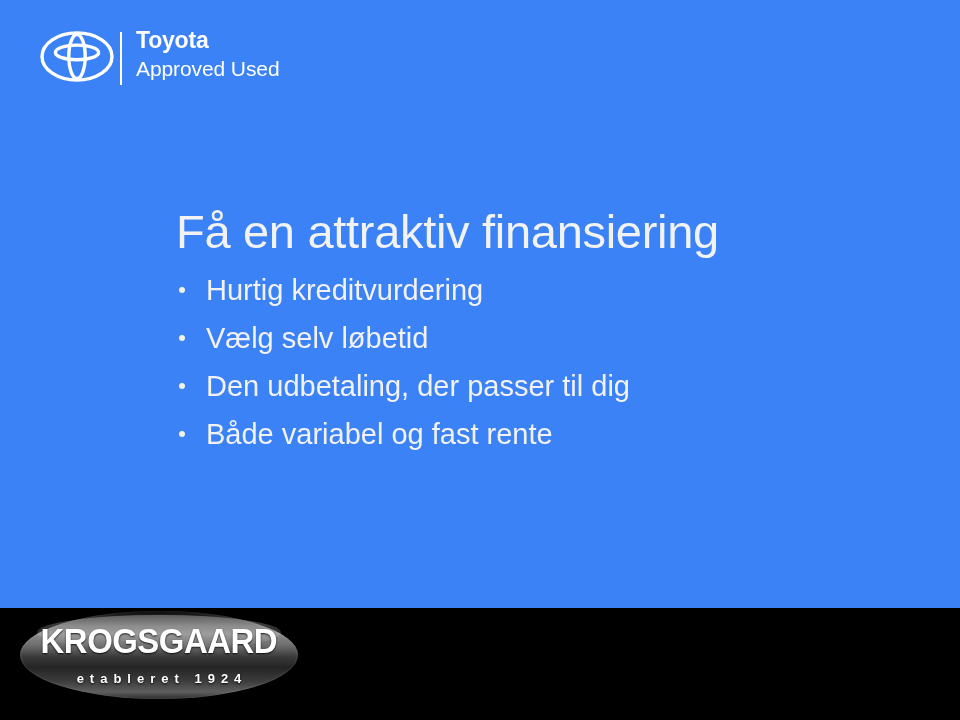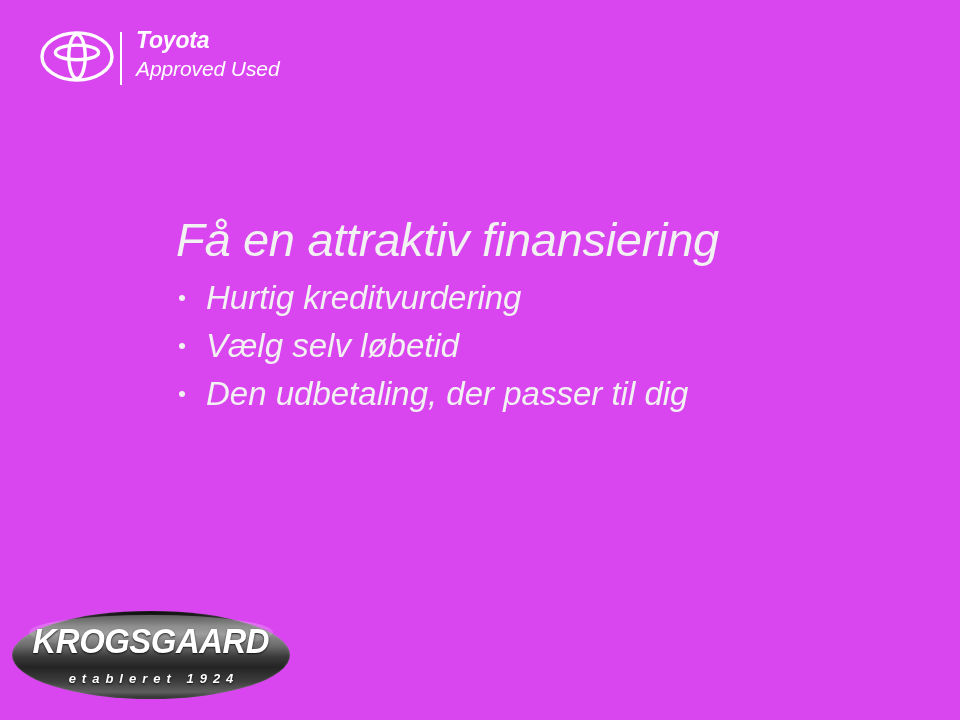--- a/index.html
+++ b/index.html
@@ -11,23 +11,22 @@
     width: 960px;
     height: 720px;
     overflow: hidden;
     font-family: "Liberation Sans", sans-serif;
     -webkit-font-smoothing: antialiased;
   }
 
   #slide {
     position: relative;
     width: 960px;
-    height: 720px;
-    background: #d946ef;
-    font-style: italic;
+    height: 608px;
+    background: #3b82f6;
   }
 
   
   #brand-lockup {
     position: absolute;
     left: 40px;
     top: 26px;
     width: 340px;
     height: 66px;
   }
@@ -71,21 +70,21 @@
     font-size: 21px;
     font-weight: normal;
     line-height: 30px;
     letter-spacing: -0.1px;
   }
 
   
   #content {
     position: absolute;
     left: 176px;
-    top: 212px;
+    top: 204px;
     width: 680px;
   }
 
   #slide-title {
     color: #f2f2f2;
     font-size: 47px;
     font-weight: normal;
     line-height: 56px;
     letter-spacing: -0.3px;
     margin: 0 0 6px 0;
@@ -94,41 +93,41 @@
 
   #bullet-list {
     list-style: none;
     margin: 0;
     padding: 0;
   }
 
   .bullet-item {
     position: relative;
     color: #f2f2f2;
-    font-size: 33px;
+    font-size: 29px;
     font-weight: normal;
     line-height: 48px;
     padding-left: 30px;
     white-space: nowrap;
   }
 
   .bullet-dot {
     position: absolute;
     left: 3px;
     top: 21px;
     width: 6px;
     height: 6px;
     border-radius: 50%;
     background: #f2f2f2;
   }
 
   
   #dealer-logo {
     position: absolute;
-    left: 12px;
+    left: 20px;
     top: 611px;
     width: 278px;
     height: 88px;
   }
 
   #dealer-oval {
     position: absolute;
     inset: 0;
     border-radius: 50%;
     background:
@@ -226,20 +225,24 @@
         <span>Hurtig kreditvurdering</span>
       </li>
       <li class="bullet-item">
         <span class="bullet-dot"></span>
         <span>Vælg selv løbetid</span>
       </li>
       <li class="bullet-item">
         <span class="bullet-dot"></span>
         <span>Den udbetaling, der passer til dig</span>
       </li>
+      <li class="bullet-item">
+        <span class="bullet-dot"></span>
+        <span>Både variabel og fast rente</span>
+      </li>
     </ul>
 
   </div>
 
   <div id="dealer-logo">
     <div id="dealer-oval"></div>
     <div id="dealer-oval-sheen"></div>
     <div id="dealer-text">
       <span id="dealer-name">KROGSGAARD</span>
       <span id="dealer-tagline">etableret 1924</span>

